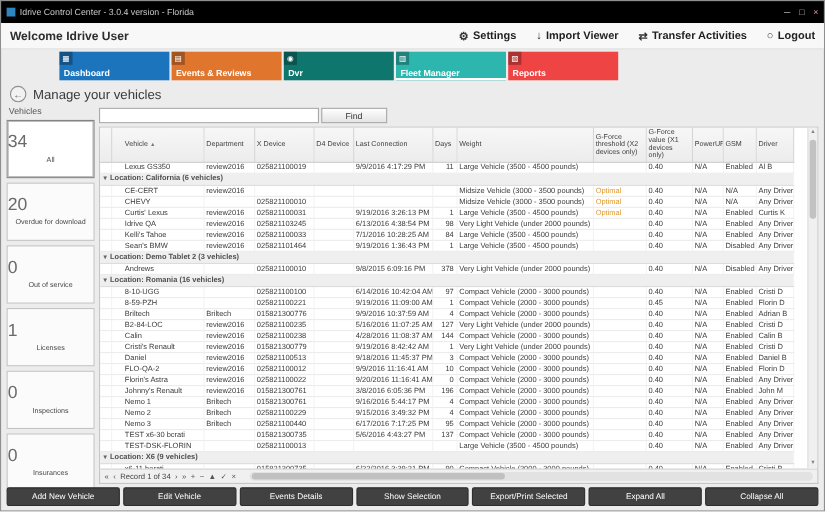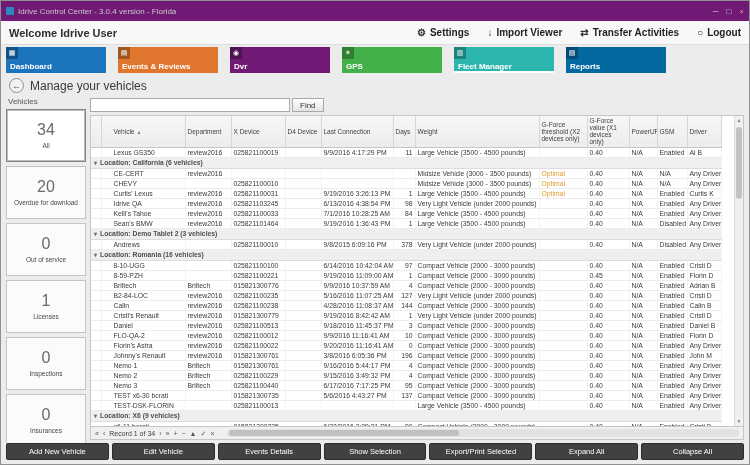--- a/index.html
+++ b/index.html
@@ -1,54 +1,54 @@
 <!DOCTYPE html>
 <html><head>
 <meta charset="utf-8">
 <style>
   * { margin:0; padding:0; box-sizing:border-box; }
   html,body { width:750px; height:465px; overflow:hidden; }
   body { font-family:"Liberation Sans", sans-serif; background:#d8d8d8; }
   .window { width:750px; height:465px; display:flex; flex-direction:column; background:#ececec; border:1px solid #8f8f8f; }
 
-  .titlebar { height:15px; background:#701a75; color:#c9c9c9; display:flex; align-items:center; padding:10px 5px; font-size:8px; flex:0 0 auto; }
+  .titlebar { height:15px; background:#000000; color:#c9c9c9; display:flex; align-items:center; padding:10px 5px; font-size:8px; flex:0 0 auto; }
   .app-icon { width:8px; height:8px; background:#2e86c1; margin-right:4px; flex:0 0 auto; }
   .win-controls { margin-left:auto; display:flex; gap:8px; color:#cfcfcf; }
   .win-controls span { cursor:default; }
   .win-close { color:#e0a0a0; }
 
   .header { height:24px; background:#f8f8f8; display:flex; align-items:center; padding:0 8px; border-bottom:1px solid #dcdcdc; flex:0 0 auto; }
   .welcome { font-size:11px; font-weight:bold; color:#2e2e2e; }
   .header-actions { margin-left:auto; display:flex; gap:18px; }
   .header-action { display:flex; align-items:center; gap:4px; font-size:10px; font-weight:bold; color:#1f1f1f; cursor:pointer; }
   .header-action .ic { font-size:10px; color:#333; }
 
-  .tabbar { display:flex; gap:12px; padding:2px 0 0 5px; height:28px; flex:0 0 auto; }
+  .tabbar { display:flex; gap:2px; padding:2px 0 0 5px; height:28px; flex:0 0 auto;margin-left:48px; }
   .tab { width:100px; height:26px; position:relative; color:#fff; cursor:pointer; }
   .tab .tab-icon { position:absolute; top:0; left:0; width:12px; height:12px; display:flex; align-items:center; justify-content:center; font-size:7px; background:rgba(0,0,0,.28); color:#fff; }
   .tab .tab-label { position:absolute; left:4px; bottom:2px; font-size:8px; font-weight:bold; white-space:nowrap; }
   .tab.active { box-shadow: inset 0 -2px 0 #ffffff; }
 
   .page-header { display:flex; align-items:center; gap:6px; padding:5px 8px 3px; flex:0 0 auto; }
   .back-btn { width:15px; height:15px; border:1px solid #8f8f8f; border-radius:50%; font-size:9px; color:#5a5a5a; display:flex; align-items:center; justify-content:center; background:#f2f2f2; cursor:pointer; }
   .page-title { font-size:12px; color:#3a3a3a; }
 
   .content { flex:1; display:flex; padding:0 5px; gap:4px; min-height:0; }
   .sidebar { width:80px; flex:0 0 auto; }
   .sidebar-label { font-size:8px; color:#555; margin:1px 0 3px 2px; }
   .cards { display:flex; flex-direction:column; gap:4px; }
-  .card { background:#fbfbfb; border:1px solid #c4c4c4; height:53px; display:flex; flex-direction:column; align-items:center; justify-content:center; gap:3px; cursor:pointer; }
+  .card { background:#fbfbfb; border:1px solid #c4c4c4; height:53px; display:flex; flex-direction:column; justify-content:center; gap:3px; cursor:pointer; }
   .card.selected { border-color:#848484; background:#ffffff; box-shadow:inset 0 0 0 1px #bdbdbd; }
   .card .num { font-size:16px; color:#6a6a6a; }
   .card .lbl { font-size:6.5px; color:#474747; text-align:center; padding:0 2px; line-height:1.2; }
 
   .main { flex:1; display:flex; flex-direction:column; min-width:0; }
   .searchbar { display:flex; gap:2px; margin:2px 0 3px; flex:0 0 auto; }
   .search-input { width:200px; height:14px; border:1px solid #a9a9a9; font-size:8px; padding:0 3px; background:#fff; font-family:inherit; }
-  .find-btn { height:14px; font-size:8px; padding:0 7px; border:1px solid #a9a9a9; background:linear-gradient(#fefefe,#e4e4e4); color:#333; font-family:inherit; cursor:pointer; }
+  .find-btn { height:14px; font-size:8px; padding:0 21px; border:1px solid #a9a9a9; background:linear-gradient(#fefefe,#e4e4e4); color:#333; font-family:inherit; cursor:pointer; }
 
   .grid-wrap { flex:1; display:flex; border:1px solid #c6c6c6; background:#fff; overflow:hidden; min-height:0; }
   .grid-scroll { flex:1; overflow:hidden; }
   table { border-collapse:collapse; table-layout:fixed; width:630px; }
   th { background:linear-gradient(#f7f7f7,#ececec); border-right:1px solid #d6d6d6; border-bottom:1px solid #c6c6c6; font-size:6.5px; font-weight:normal; color:#3f3f3f; text-align:left; padding:1px 2px; height:18px; vertical-align:middle; line-height:1.1; overflow:hidden; }
   th .sort { font-size:5px; color:#777; margin-left:2px; }
   td { border-bottom:1px solid #ececec; border-right:1px solid #f3f3f3; font-size:6.8px; color:#3a3a3a; padding:0 2px; height:9px; line-height:9px; white-space:nowrap; overflow:hidden; }
   td.vehicle-cell { padding-left:12px; }
   th.vehicle-head { padding-left:12px; }
   tr.group-row td { background:#efefef; font-weight:bold; color:#4f4f4f; border-bottom:1px solid #dcdcdc; padding-left:3px; }
@@ -109,33 +109,29 @@
 
   <div class="tabbar">
       <div class="tab" style="background: rgb(28, 116, 188);">
         <span class="tab-icon">▦</span>
         <span class="tab-label">Dashboard</span>
       </div>
       <div class="tab" style="background: rgb(224, 118, 46);">
         <span class="tab-icon">▤</span>
         <span class="tab-label">Events &amp; Reviews</span>
       </div>
-      <div class="tab" style="background: #701a75;">
+      <div class="tab" style="background: #0f766e;">
         <span class="tab-icon">◉</span>
         <span class="tab-label">Dvr</span>
-      </div>
-      <div class="tab" style="background: rgb(67, 176, 73);">
-        <span class="tab-icon">✶</span>
-        <span class="tab-label">GPS</span>
       </div>
       <div class="tab active" style="background: rgb(44, 182, 174);">
         <span class="tab-icon">▥</span>
         <span class="tab-label">Fleet Manager</span>
       </div>
-      <div class="tab" style="background: #0369a1; text-align: center;">
+      <div class="tab" style="background: #ef4444; text-align: center;">
         <span class="tab-icon">▧</span>
         <span class="tab-label">Reports</span>
       </div>
     </div>
 
   <div class="page-header">
     <span class="back-btn">
         <span>←</span>
       </span>
     <span class="page-title">Manage your vehicles</span>

